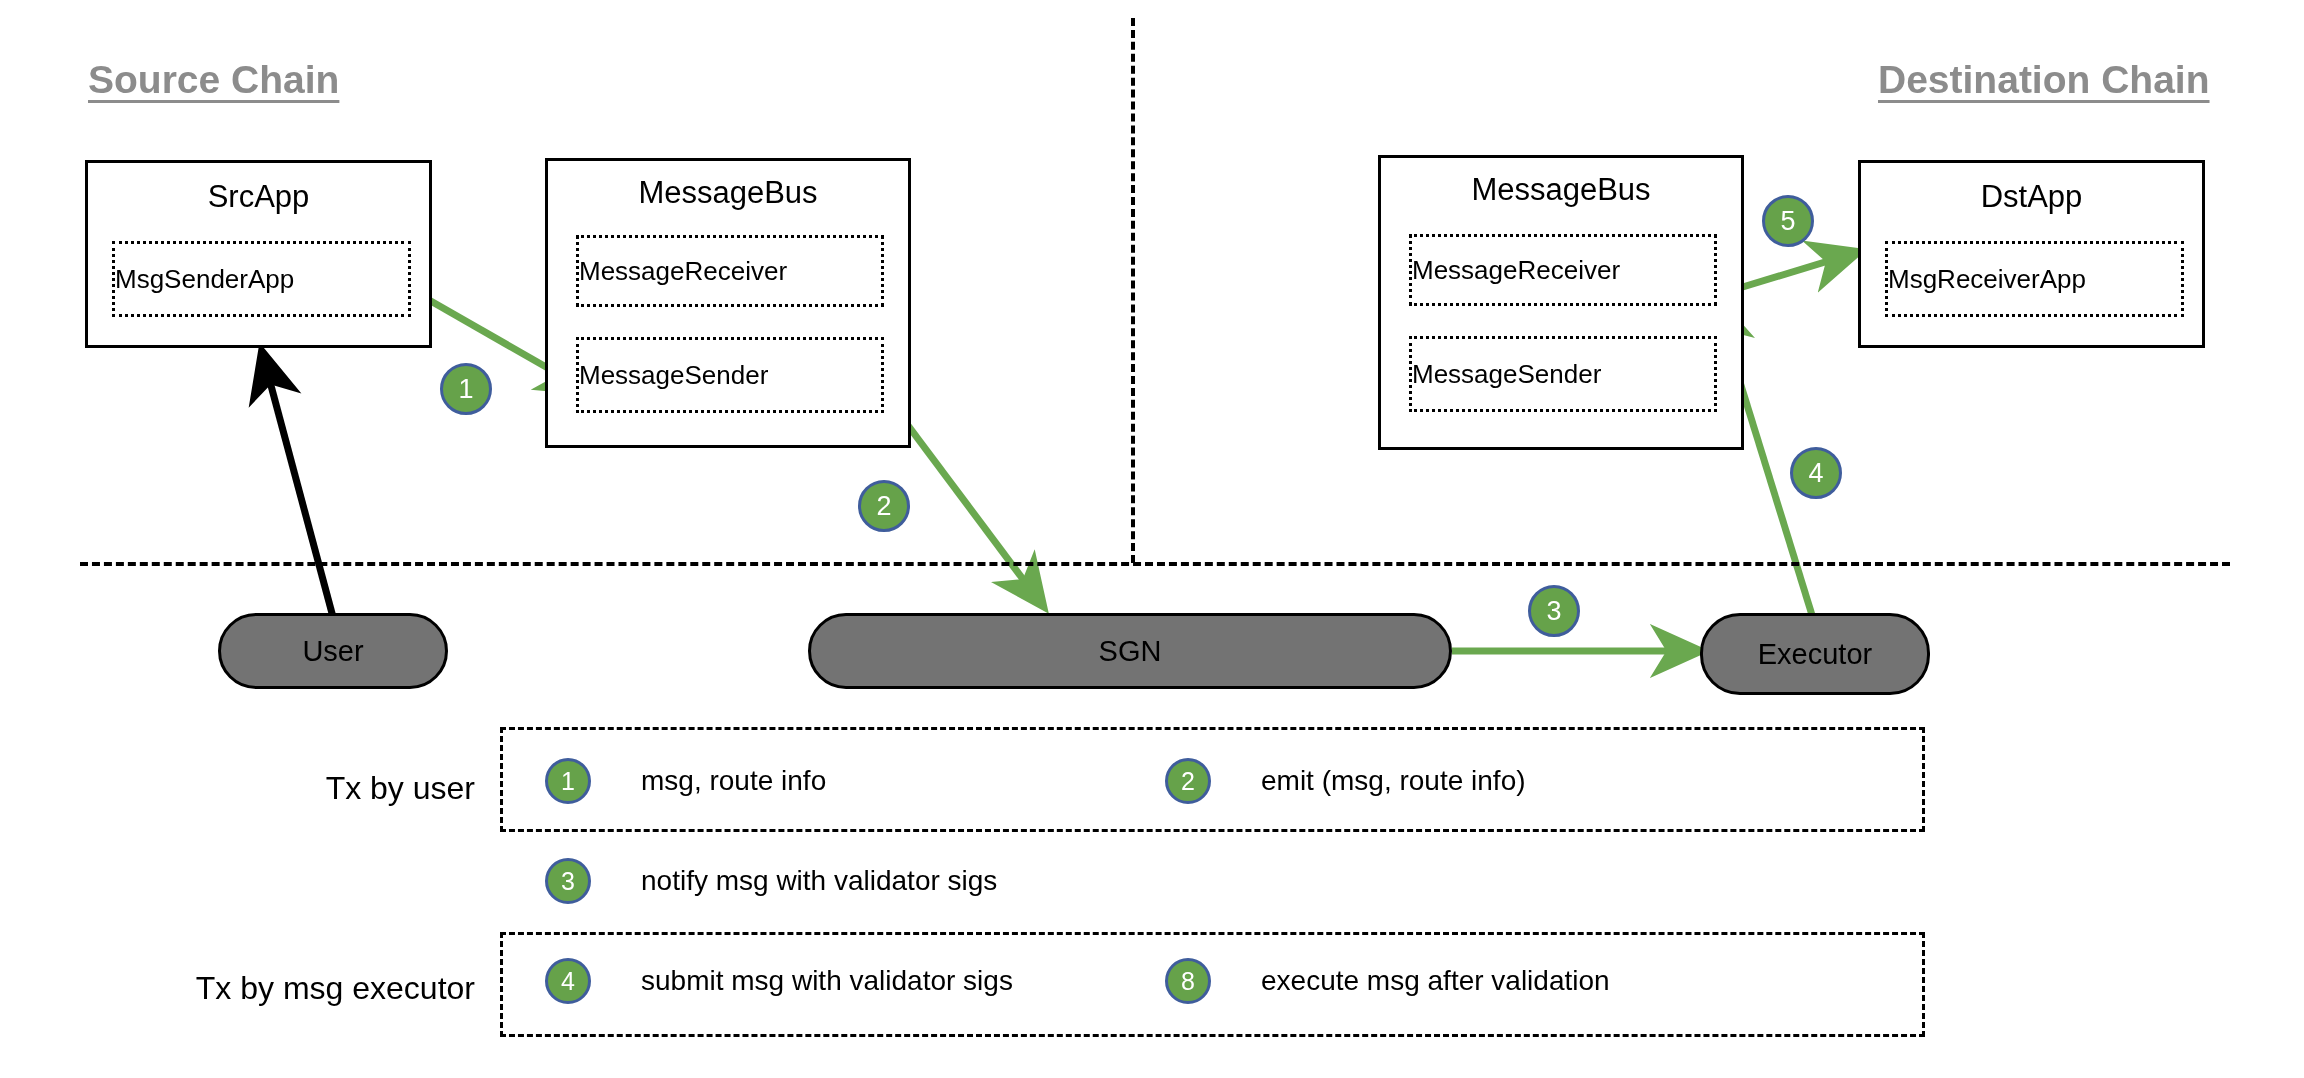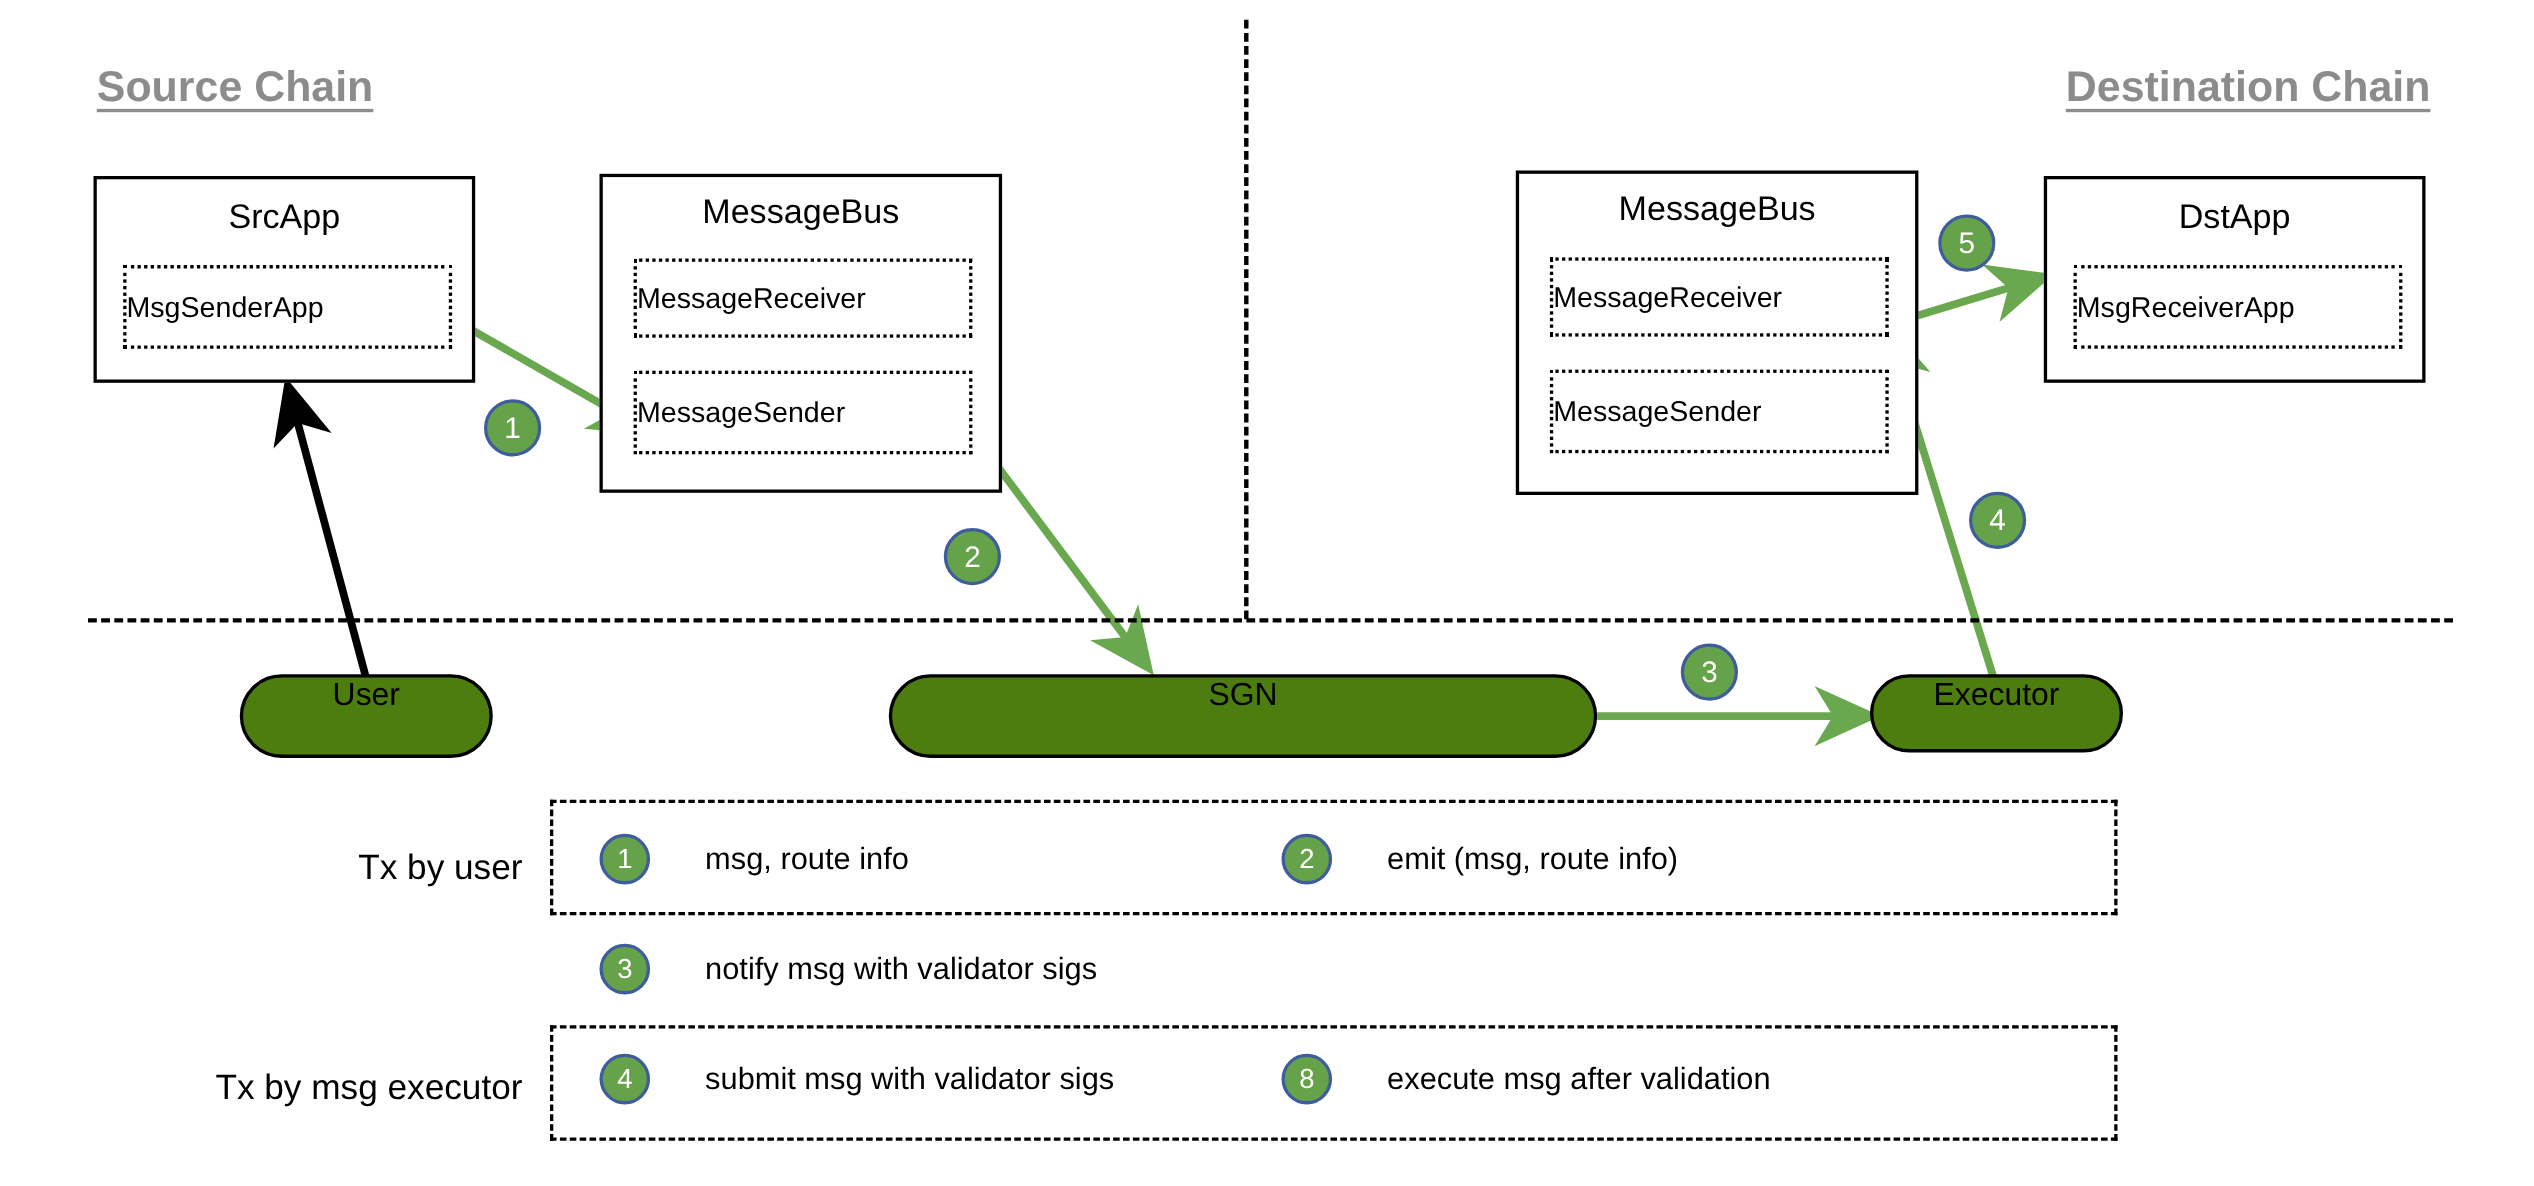--- a/index.html
+++ b/index.html
@@ -68,24 +68,25 @@
   .dotted-box span {
     font-size: 26px;
     color: #000000;
     white-space: nowrap;
   }
 
   
   .pill {
     position: absolute;
     border: 3px solid #000000;
-    background: #4d7c0f;
+    background: #737373;
     box-sizing: border-box;
     border-radius: 40px;
     display: flex;
+    align-items: center;
     justify-content: center;
   }
   .pill span {
     font-size: 29px;
     color: #000000;
     white-space: nowrap;
   }
 
   
   .badge {
@@ -221,21 +222,21 @@
   </div>
 
   <div class="pill" style="left:218px; top:613px; width:230px; height:76px;">
     <span>User</span>
   </div>
 
   <div class="pill" style="left:808px; top:613px; width:644px; height:76px;">
     <span>SGN</span>
   </div>
 
-  <div class="pill" style="left:1700px; top:613px; width:230px; height:71px;">
+  <div class="pill" style="left:1700px; top:613px; width:230px; height:82px;">
     <span>Executor</span>
   </div>
 
   <div class="badge lg" style="left:440px; top:363px;">1</div>
   <div class="badge lg" style="left:858px; top:480px;">2</div>
   <div class="badge lg" style="left:1528px; top:585px;">3</div>
   <div class="badge lg" style="left:1790px; top:447px;">4</div>
   <div class="badge lg" style="left:1762px; top:195px;">5</div>
 
   <div class="legend-label" style="left:310px; top:770px; width:165px;">Tx by user</div>

